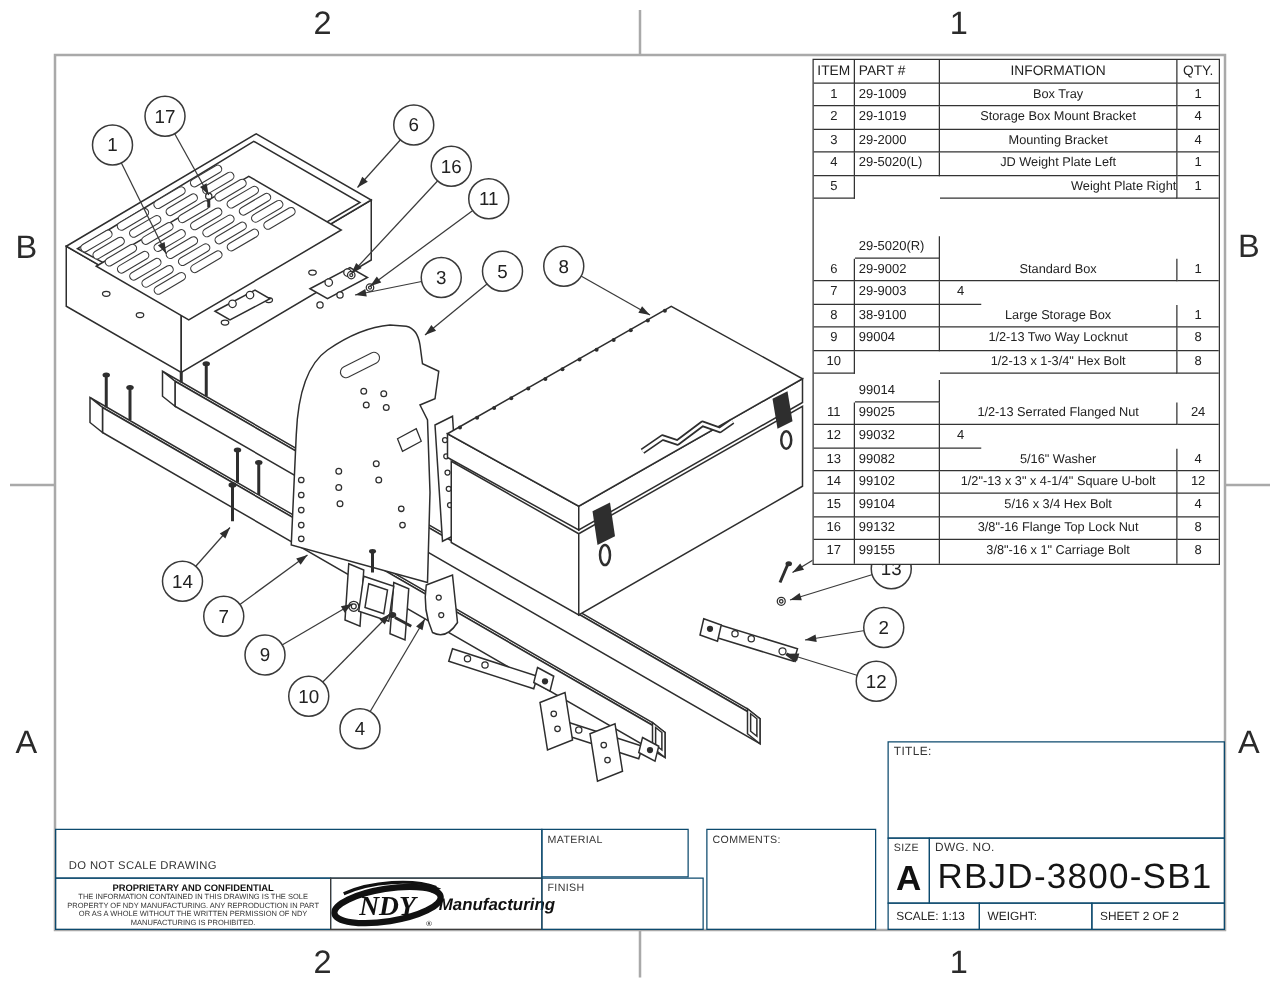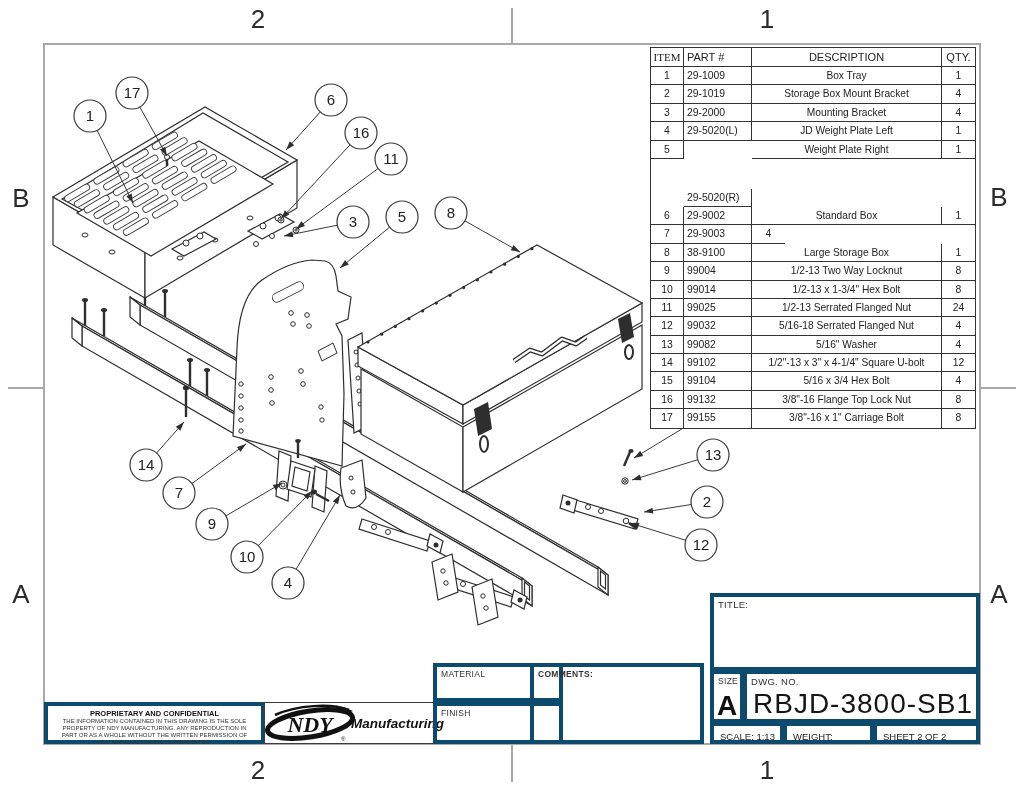--- a/index.html
+++ b/index.html
@@ -26,21 +26,21 @@
   .t-row{display:flex;}
   .t-cell{box-sizing:border-box;border-right:1px solid #333;border-bottom:1px solid #333;
           height:18.4px;line-height:17.8px;text-align:center;font-size:10.4px;
           white-space:nowrap;overflow:hidden;color:#222;}
   .t-cell:last-child{border-right:none;}
   .t-row:last-child .t-cell{border-bottom:none;}
   .t-row.head .t-cell{height:19px;line-height:19px;font-size:11px;}
   .t-cell.c1{text-align:left;padding-left:3px;}
   .t-cell.c2{font-size:10.2px;}
   
-  .tb-cell{position:absolute;box-sizing:border-box;border:4px solid #0c4a6e;background:transparent;}
+  .tb-cell{position:absolute;box-sizing:border-box;border:1px solid #0c4a6e;background:transparent;}
   .tb-label{position:absolute;left:4px;top:2px;font-size:8.5px;color:#333;letter-spacing:0.3px;}
   #cell-donotscale .tb-label{top:auto;bottom:5px;left:10px;font-size:9px;}
   #cell-prop{text-align:center;}
   .prop-head{font-size:7.5px;font-weight:bold;margin-top:3px;color:#111;}
   .prop-body{font-size:6px;line-height:7px;padding:0 8px;color:#333;}
   #cell-size .size-big{position:absolute;left:0;right:0;top:16px;text-align:center;
        font-size:28px;font-weight:bold;color:#111;}
   #cell-dwg .dwg-big{position:absolute;left:6px;top:14px;font-size:28px;color:#151515;letter-spacing:1px;}
   .tb-inline{position:absolute;left:6px;top:0;height:100%;line-height:21px;font-size:9.5px;color:#222;}
   
@@ -355,23 +355,23 @@
       <div class="zone-label" style="left: 21px; top: 198px;">B</div>
       <div class="zone-label" style="left: 999px; top: 197px;">B</div>
       <div class="zone-label" style="left: 21px; top: 594px;">A</div>
       <div class="zone-label" style="left: 999px; top: 594px;">A</div>
       <div class="zone-label" style="left: 258px; top: 770px;">2</div>
       <div class="zone-label" style="left: 767px; top: 770px;">1</div>
     </div>
 
   <div id="parts-table">
       <div class="t-row head">
-        <div class="t-cell c0" style="width: 33px; font-family: Liberation Serif, serif;">ITEM</div>
+        <div class="t-cell c0" style="width: 33px;">ITEM</div>
         <div class="t-cell c1" style="width: 68px;">PART #</div>
-        <div class="t-cell c2" style="width: 190px;">DESCRIPTION</div>
+        <div class="t-cell c2" style="width: 190px;">INFORMATION</div>
         <div class="t-cell c3" style="width: 33px;">QTY.</div>
       </div>
       <div class="t-row">
         <div class="t-cell c0" style="width: 33px;">1</div>
         <div class="t-cell c1" style="width: 68px;">29-1009</div>
         <div class="t-cell c2" style="width: 190px;">Box Tray</div>
         <div class="t-cell c3" style="width: 33px;">1</div>
       </div>
       <div class="t-row">
         <div class="t-cell c0" style="width: 33px;">2</div>
@@ -387,21 +387,21 @@
       </div>
       <div class="t-row">
         <div class="t-cell c0" style="width: 33px;">4</div>
         <div class="t-cell c1" style="width: 68px;">29-5020(L)</div>
         <div class="t-cell c2" style="width: 190px;">JD Weight Plate Left</div>
         <div class="t-cell c3" style="width: 33px;">1</div>
       </div>
       <div class="t-row">
         <div class="t-cell c0" style="width: 33px;">5</div>
         <div class="t-cell c1" style="width: 68px; margin-top: 48px;">29-5020(R)</div>
-        <div class="t-cell c2" style="width: 190px;">Weight Plate Right</div>
+        <div class="t-cell c2" style="width: 190px; text-align: right;">Weight Plate Right</div>
         <div class="t-cell c3" style="width: 33px;">1</div>
       </div>
       <div class="t-row">
         <div class="t-cell c0" style="width: 33px;">6</div>
         <div class="t-cell c1" style="width: 68px;">29-9002</div>
         <div class="t-cell c2" style="width: 190px;">Standard Box</div>
         <div class="t-cell c3" style="width: 33px;">1</div>
       </div>
       <div class="t-row">
         <div class="t-cell c0" style="width: 33px;">7</div>
@@ -415,34 +415,33 @@
         <div class="t-cell c3" style="width: 33px;">1</div>
       </div>
       <div class="t-row">
         <div class="t-cell c0" style="width: 33px;">9</div>
         <div class="t-cell c1" style="width: 68px;">99004</div>
         <div class="t-cell c2" style="width: 190px;">1/2-13 Two Way Locknut</div>
         <div class="t-cell c3" style="width: 33px;">8</div>
       </div>
       <div class="t-row">
         <div class="t-cell c0" style="width: 33px;">10</div>
-        <div class="t-cell c1" style="width: 68px;">99014</div>
+        <div class="t-cell c1" style="width: 68px; margin-top: 23px;">99014</div>
         <div class="t-cell c2" style="width: 190px;">1/2-13 x 1-3/4" Hex Bolt</div>
         <div class="t-cell c3" style="width: 33px;">8</div>
       </div>
       <div class="t-row">
         <div class="t-cell c0" style="width: 33px;">11</div>
         <div class="t-cell c1" style="width: 68px;">99025</div>
         <div class="t-cell c2" style="width: 190px;">1/2-13 Serrated Flanged Nut</div>
         <div class="t-cell c3" style="width: 33px;">24</div>
       </div>
       <div class="t-row">
         <div class="t-cell c0" style="width: 33px;">12</div>
         <div class="t-cell c1" style="width: 68px;">99032</div>
-        <div class="t-cell c2" style="width: 190px;">5/16-18 Serrated Flanged Nut</div>
         <div class="t-cell c3" style="width: 33px;">4</div>
       </div>
       <div class="t-row">
         <div class="t-cell c0" style="width: 33px;">13</div>
         <div class="t-cell c1" style="width: 68px;">99082</div>
         <div class="t-cell c2" style="width: 190px;">5/16" Washer</div>
         <div class="t-cell c3" style="width: 33px;">4</div>
       </div>
       <div class="t-row">
         <div class="t-cell c0" style="width: 33px;">14</div>
@@ -463,46 +462,49 @@
         <div class="t-cell c3" style="width: 33px;">8</div>
       </div>
       <div class="t-row">
         <div class="t-cell c0" style="width: 33px;">17</div>
         <div class="t-cell c1" style="width: 68px;">99155</div>
         <div class="t-cell c2" style="width: 190px;">3/8"-16 x 1" Carriage Bolt</div>
         <div class="t-cell c3" style="width: 33px;">8</div>
       </div>
     </div>
 
+  <div class="tb-cell" id="cell-donotscale" style="left:44px;top:663px;width:390px;height:40px;">
+    <span class="tb-label">DO NOT SCALE DRAWING</span>
+  </div>
 
   <div class="tb-cell" id="cell-prop" style="left:44px;top:702px;width:221px;height:42px;">
     <div class="prop-head">PROPRIETARY AND CONFIDENTIAL</div>
     <div class="prop-body">THE INFORMATION CONTAINED IN THIS DRAWING IS THE SOLE PROPERTY OF NDY MANUFACTURING. ANY REPRODUCTION IN PART OR AS A WHOLE WITHOUT THE WRITTEN PERMISSION OF NDY MANUFACTURING IS PROHIBITED.</div>
   </div>
 
   <div class="tb-cell" id="cell-logo" style="left:264px;top:702px;width:170px;height:42px;">
     <div class="logo-wrap">
       <svg width="100" height="40" viewBox="0 0 100 40">
         <ellipse cx="45" cy="21" rx="43" ry="13" transform="rotate(-9 45 21)" style="fill:none;stroke:#111;stroke-width:5"></ellipse>
         <path d="M10,12 C32,2 66,0 84,7" style="fill:none;stroke:#111;stroke-width:2.5"></path>
         <polygon points="88,8 78,4 80,11" style="fill:#111"></polygon>
         <text x="45" y="29" text-anchor="middle" style="font-family:'Liberation Serif',serif;font-weight:bold;font-style:italic;font-size:22px;fill:#111">NDY</text>
         <text x="76" y="38" style="font-size:6px;fill:#111">®</text>
       </svg>
       <span class="logo-suffix">Manufacturing</span>
     </div>
   </div>
 
-  <div class="tb-cell" id="cell-material" style="left:433px;top:663px;width:130px;height:39px;">
+  <div class="tb-cell" id="cell-material" style="left:433px;top:663px;width:118px;height:39px;">
     <span class="tb-label">MATERIAL</span>
   </div>
   <div class="tb-cell" id="cell-finish" style="left:433px;top:702px;width:130px;height:42px;">
     <span class="tb-label">FINISH</span>
   </div>
-  <div class="tb-cell" id="cell-comments" style="left:530px;top:663px;width:174px;height:81px;font-weight:bold;">
+  <div class="tb-cell" id="cell-comments" style="left:565px;top:663px;width:136px;height:81px;">
     <span class="tb-label">COMMENTS:</span>
   </div>
 
   <div class="tb-cell" id="cell-title" style="left:710px;top:593px;width:270px;height:78px;">
     <span class="tb-label" style="font-size:9.5px;">TITLE:</span>
   </div>
   <div class="tb-cell" id="cell-size" style="left:710px;top:670px;width:34px;height:53px;">
     <span class="tb-label">SIZE</span>
     <div class="size-big">A</div>
   </div>

